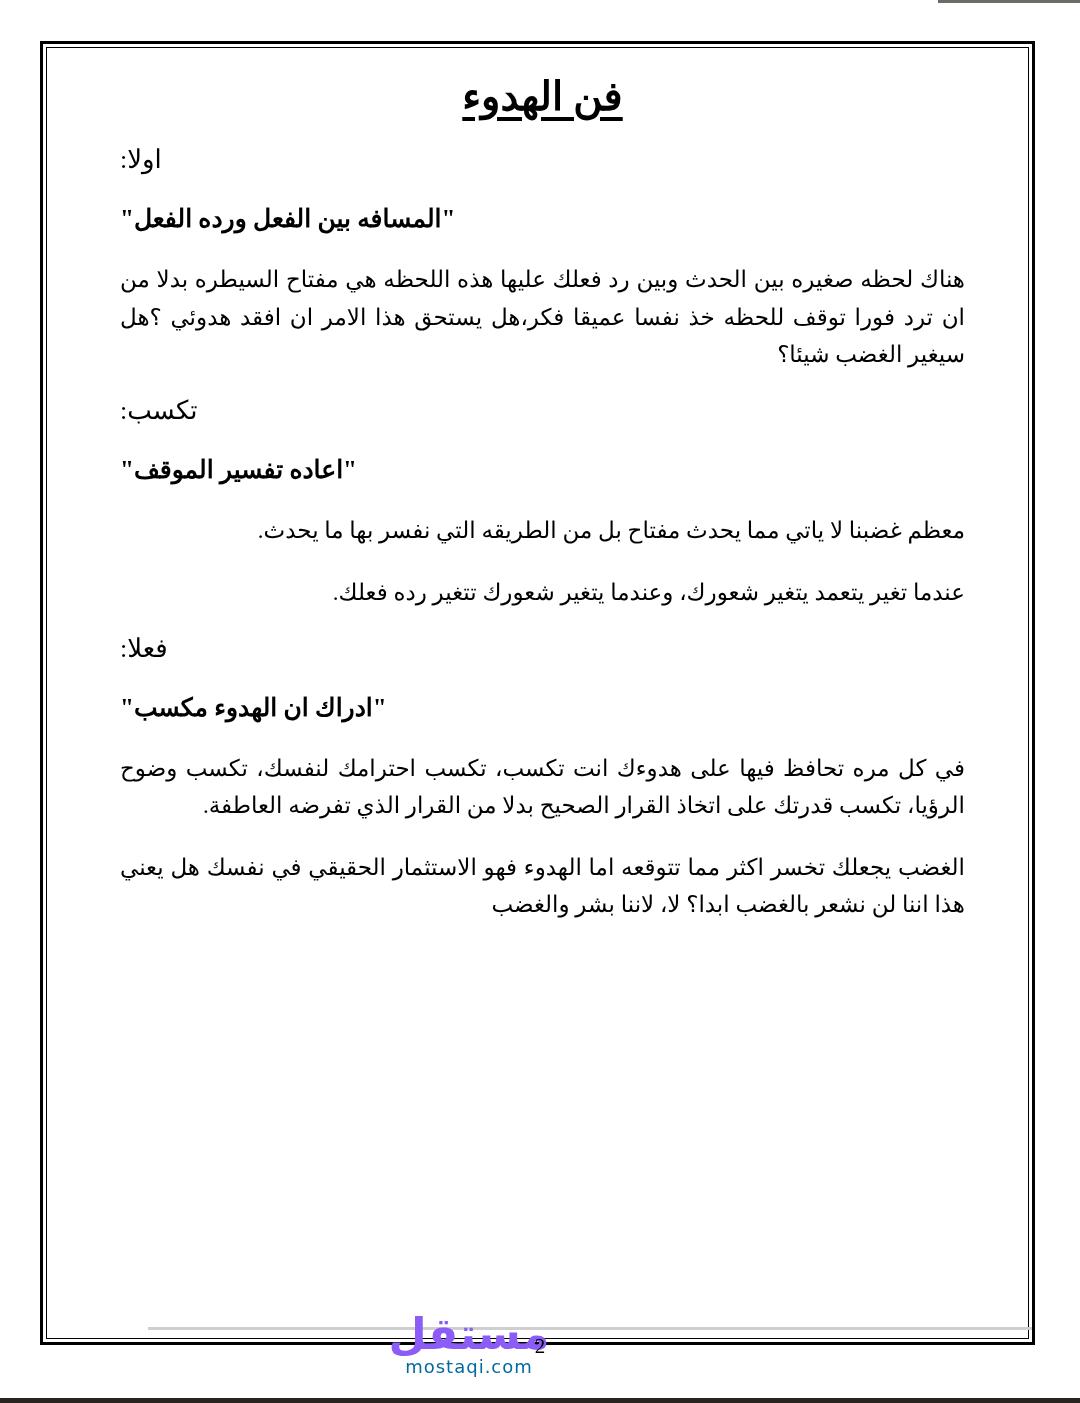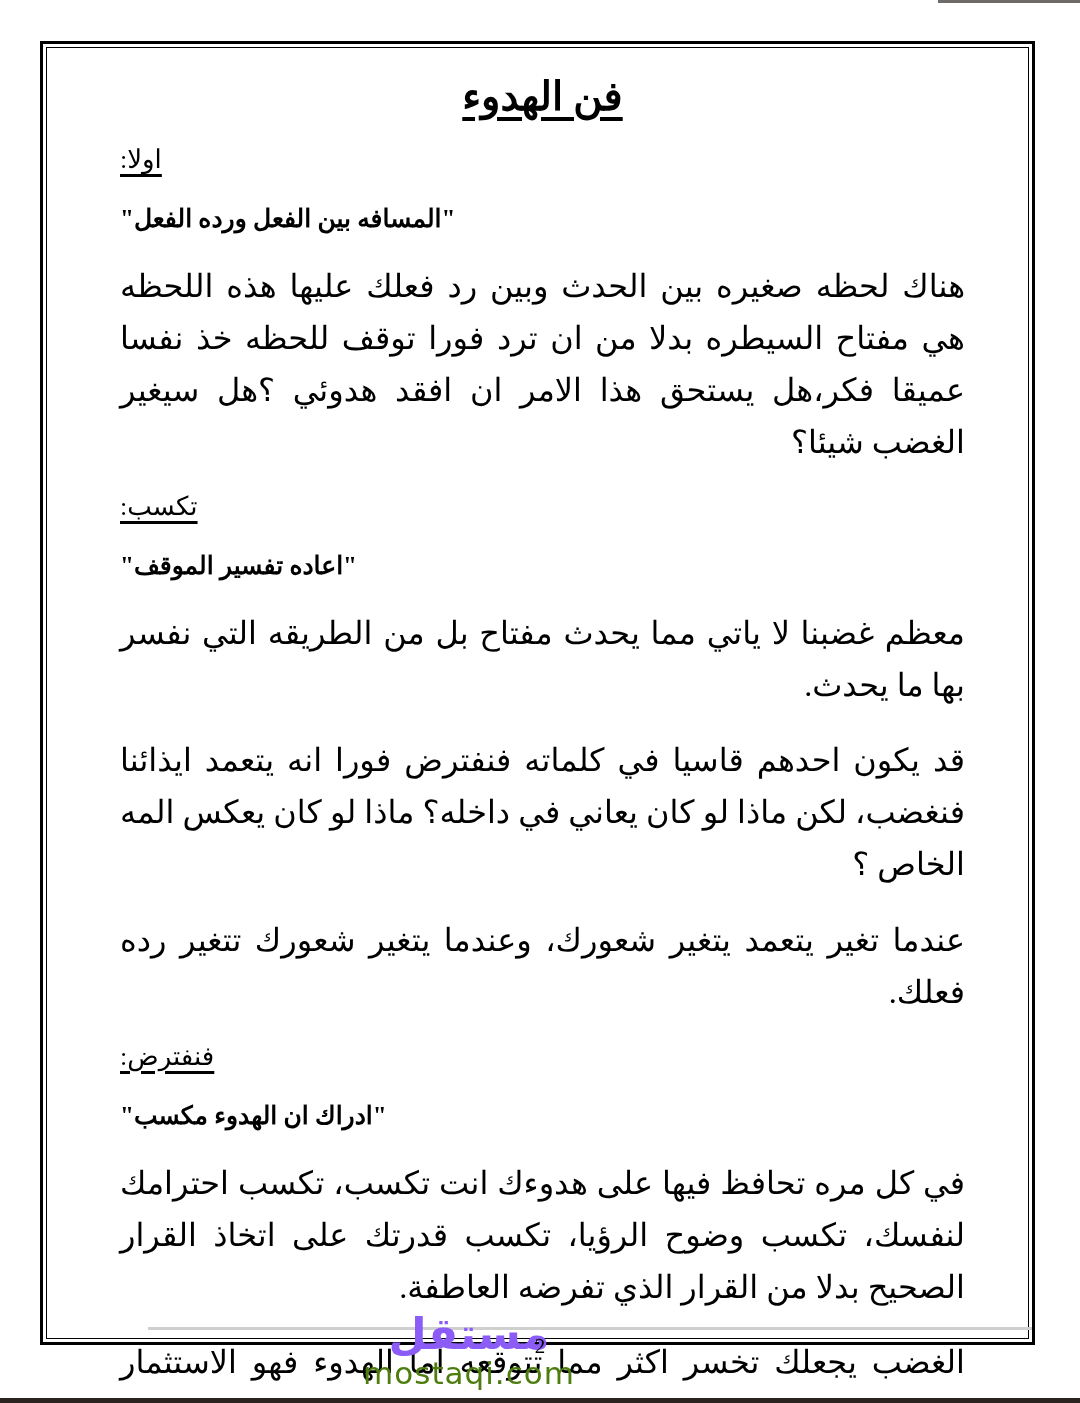--- a/index.html
+++ b/index.html
@@ -73,36 +73,35 @@
 
   .ordinal {
     font-size: 26px;
     font-weight: normal;
     text-align: left;
     margin: 18px 0 0 0;
     line-height: 1.5;
     direction: rtl;
   }
   .ordinal span.u {
-    text-decoration: underline;
     text-underline-offset: 6px;
     text-decoration-thickness: 2.5px;
   }
 
   .sub-head {
     font-size: 25px;
     font-weight: bold;
     text-align: left;
     margin: 22px 0 0 0;
     line-height: 1.45;
     letter-spacing: 0.5px;
   }
 
   .para {
-    font-size: 32px;
+    font-size: 23px;
     line-height: 1.62;
     margin: 20px 0 0 0;
     text-align: justify;
     text-justify: inter-word;
     direction: rtl;
   }
   .gap-md  { margin-top: 24px; }
 
   
   .footer-rule {
@@ -141,23 +140,23 @@
     line-height: 1;
     color: #8b5cf6;
     font-family: "DejaVu Sans", "Liberation Sans", sans-serif;
     font-weight: bold;
     letter-spacing: 1px;
     direction: rtl;
     white-space: nowrap;
   }
   .wm-url {
     margin-top: 2px;
-    font-size: 31px;
+    font-size: 18px;
     line-height: 1;
-    color: #4d7c0f;
+    color: #0369a1;
     font-family: "DejaVu Sans", "Liberation Sans", sans-serif;
     letter-spacing: 1px;
     direction: ltr;
   }
 
   
   .bottom-strip {
     position: absolute;
     left: 0;
     top: 1398px;
@@ -188,24 +187,23 @@
 
     <h1 class="doc-title"><span class="u">فن الهدوء</span></h1>
 
     <div class="ordinal"><span class="u">اولا:</span></div>
     <div class="sub-head">"المسافه بين الفعل ورده الفعل"</div>
     <p class="para gap-md">هناك لحظه صغيره بين الحدث وبين رد فعلك عليها هذه اللحظه هي مفتاح السيطره بدلا من ان ترد فورا توقف للحظه خذ نفسا عميقا فكر،هل يستحق هذا الامر ان افقد هدوئي ؟هل سيغير الغضب شيئا؟</p>
 
     <div class="ordinal"><span class="u">تكسب:</span></div>
     <div class="sub-head">"اعاده تفسير الموقف"</div>
     <p class="para gap-md">معظم غضبنا لا ياتي مما يحدث مفتاح بل من الطريقه  التي نفسر بها ما يحدث.</p>
-    <p class="para gap-md">قد يكون احدهم قاسيا في كلماته فنفترض فورا انه يتعمد ايذائنا فنغضب، لكن ماذا لو كان يعاني في داخله؟ ماذا لو كان يعكس المه الخاص ؟</p>
     <p class="para gap-md">عندما تغير يتعمد يتغير شعورك، وعندما يتغير شعورك تتغير رده فعلك.</p>
 
-    <div class="ordinal"><span class="u">فنفترض:</span></div>
+    <div class="ordinal"><span class="u">فعلا:</span></div>
     <div class="sub-head">"ادراك ان الهدوء مكسب"</div>
     <p class="para gap-md">في كل مره تحافظ فيها على هدوءك انت تكسب، تكسب احترامك لنفسك، تكسب وضوح الرؤيا، تكسب قدرتك على اتخاذ القرار الصحيح بدلا من القرار الذي تفرضه العاطفة.</p>
     <p class="para gap-md">الغضب يجعلك تخسر اكثر مما تتوقعه اما الهدوء فهو الاستثمار الحقيقي في نفسك هل يعني هذا اننا لن نشعر بالغضب ابدا؟ لا، لاننا بشر والغضب</p>
 
   </div>
 
   <div class="footer-rule"></div>
 
   <div class="watermark">
     <div class="wm-logo">مستقل</div>

